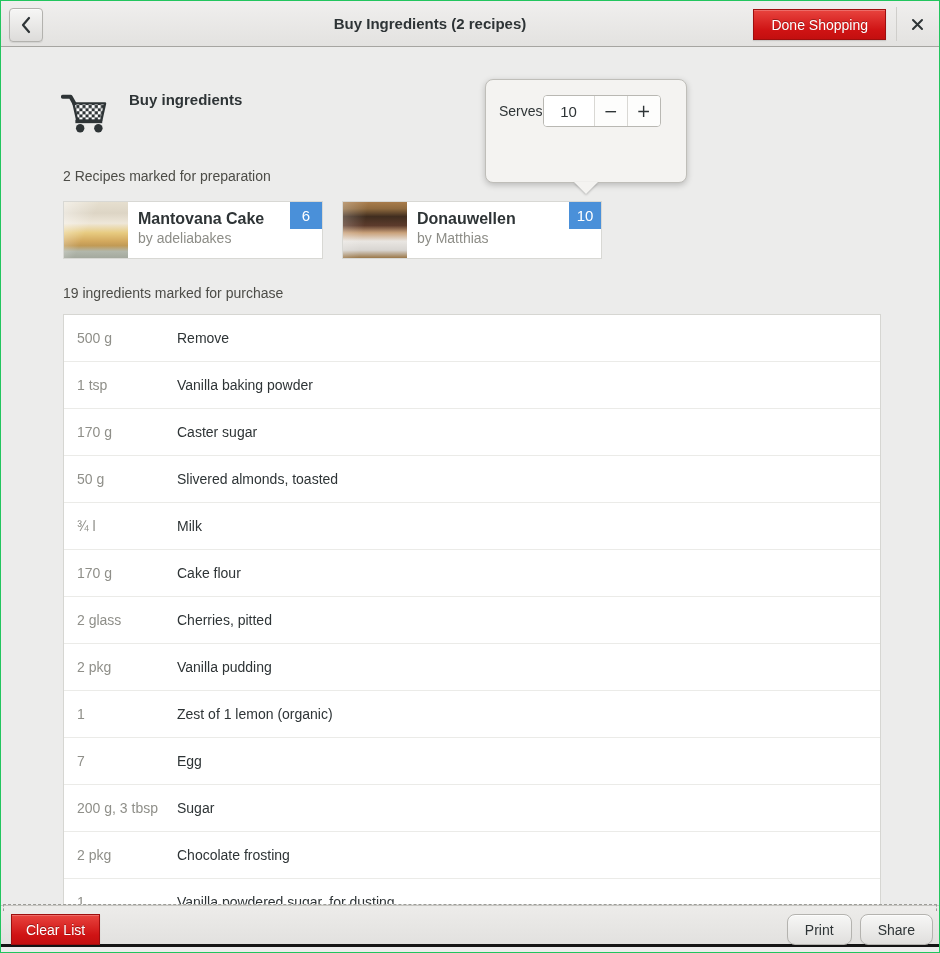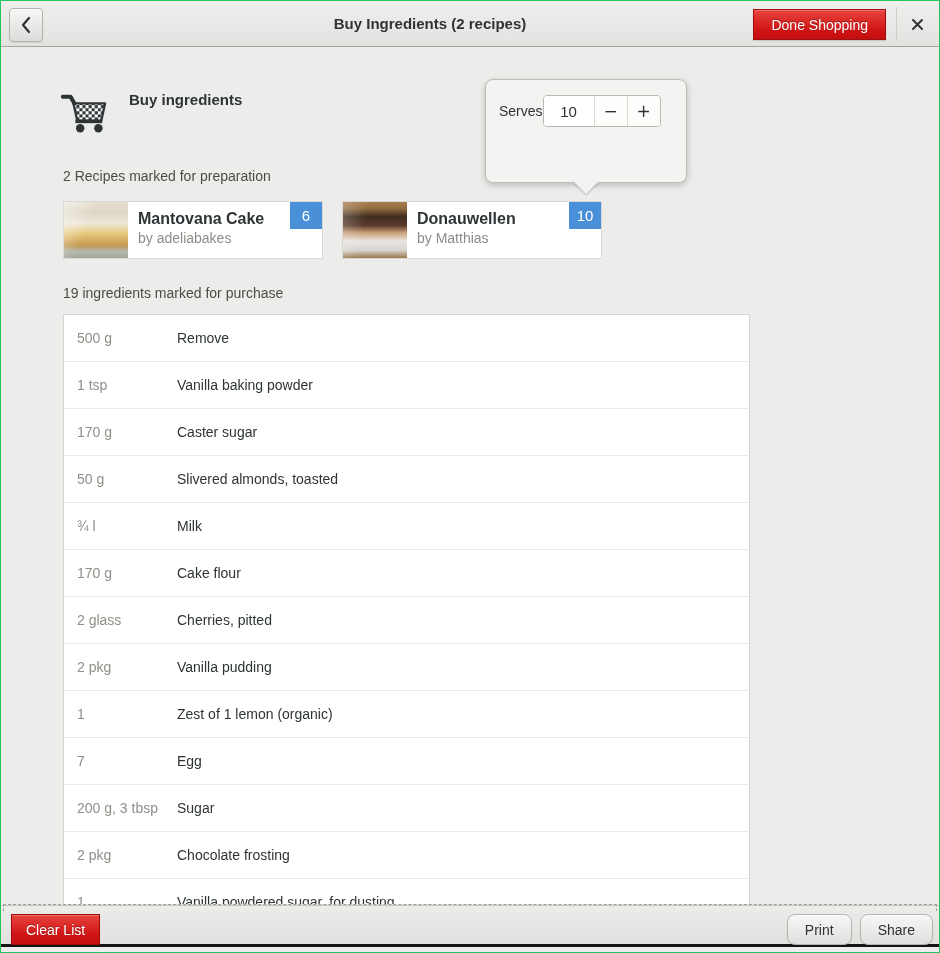--- a/index.html
+++ b/index.html
@@ -69,21 +69,21 @@
   }
   .card-text { padding:8px 0 0 10px; overflow:hidden; }
   .card-title { font-size:16px; font-weight:bold; color:#2e3436; white-space:nowrap; }
   .card-author { font-size:14px; color:#8d8d87; margin-top:2px; white-space:nowrap; }
   .badge {
     position:absolute; top:0; right:0; width:32px; height:27px;
     background:#4a90d9; color:#ffffff; font-size:15px;
     display:flex; align-items:center; justify-content:center;
   }
   .list {
-    position:absolute; left:62px; top:313px; width:687px; height:590px;
+    position:absolute; left:62px; top:313px; width:818px; height:590px;
     background:#ffffff; border:1px solid #d6d6d2; border-bottom:none;
     overflow:hidden;
   }
   .row {
     height:47px; display:flex; align-items:center; padding-left:13px;
     border-bottom:1px solid #ebebe8; cursor:default;
   }
   .amount { width:100px; flex:none; font-size:14px; color:#8f8f89; }
   .iname  { font-size:14px; color:#2e3436; }
   .focus-line {

